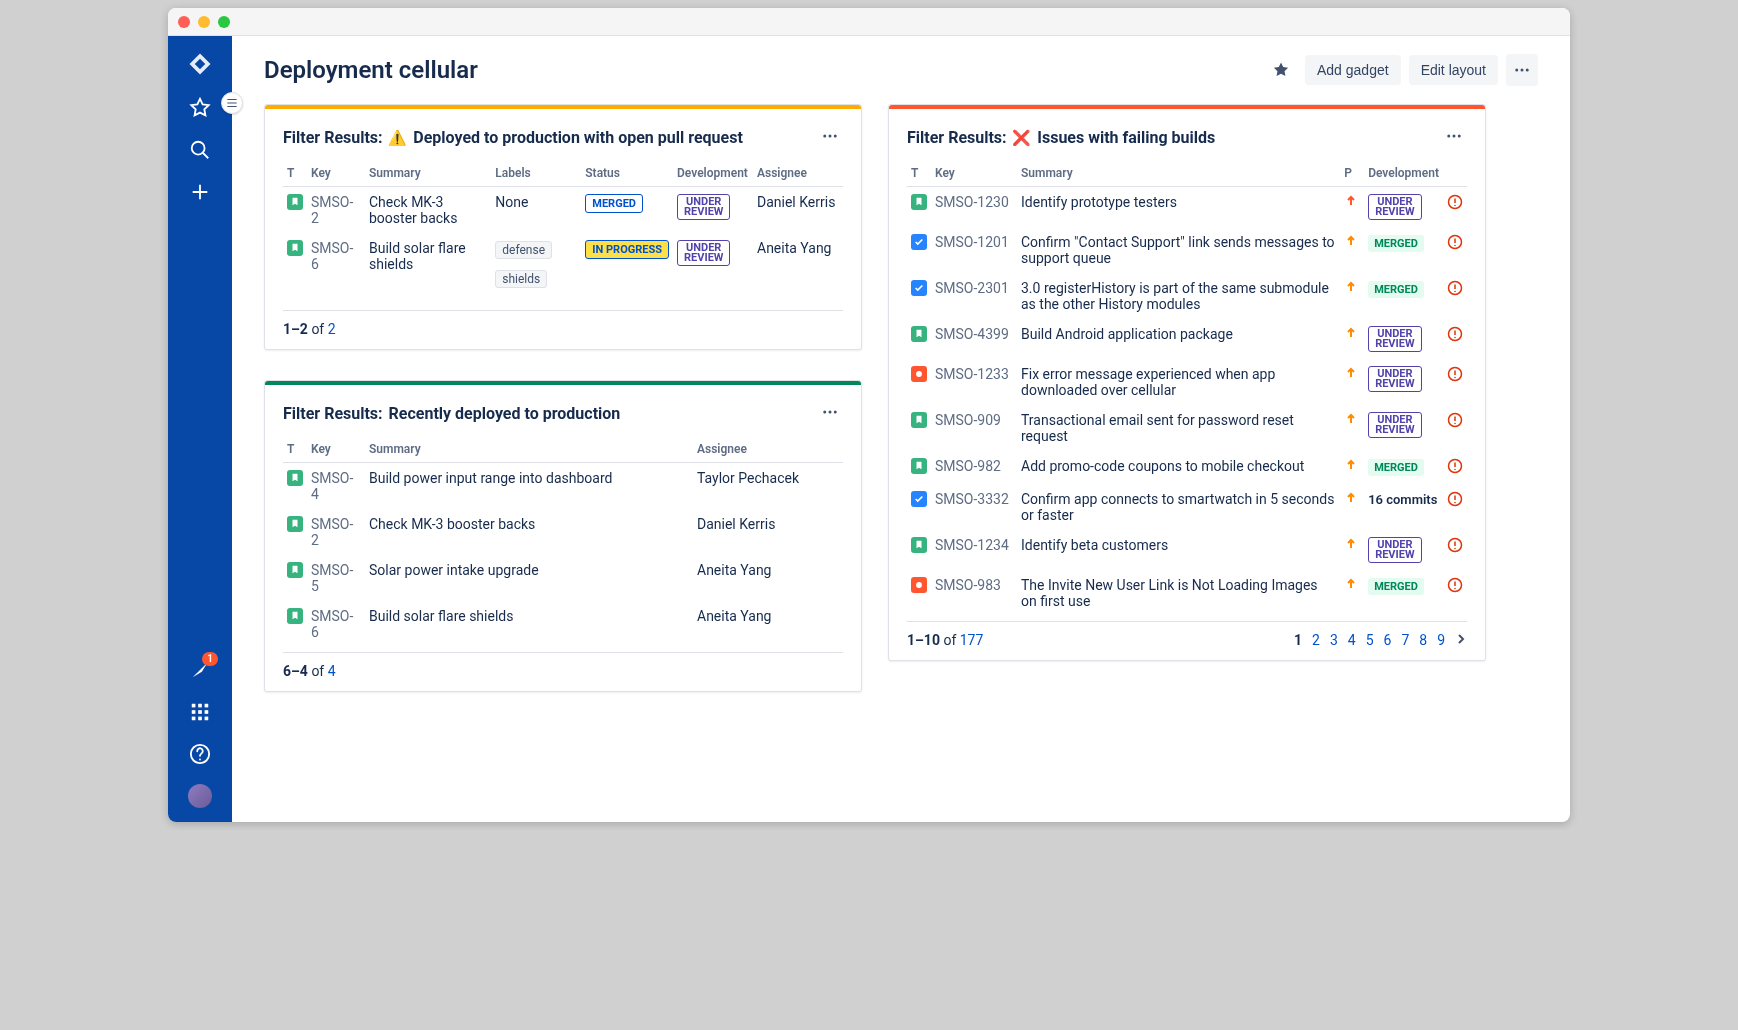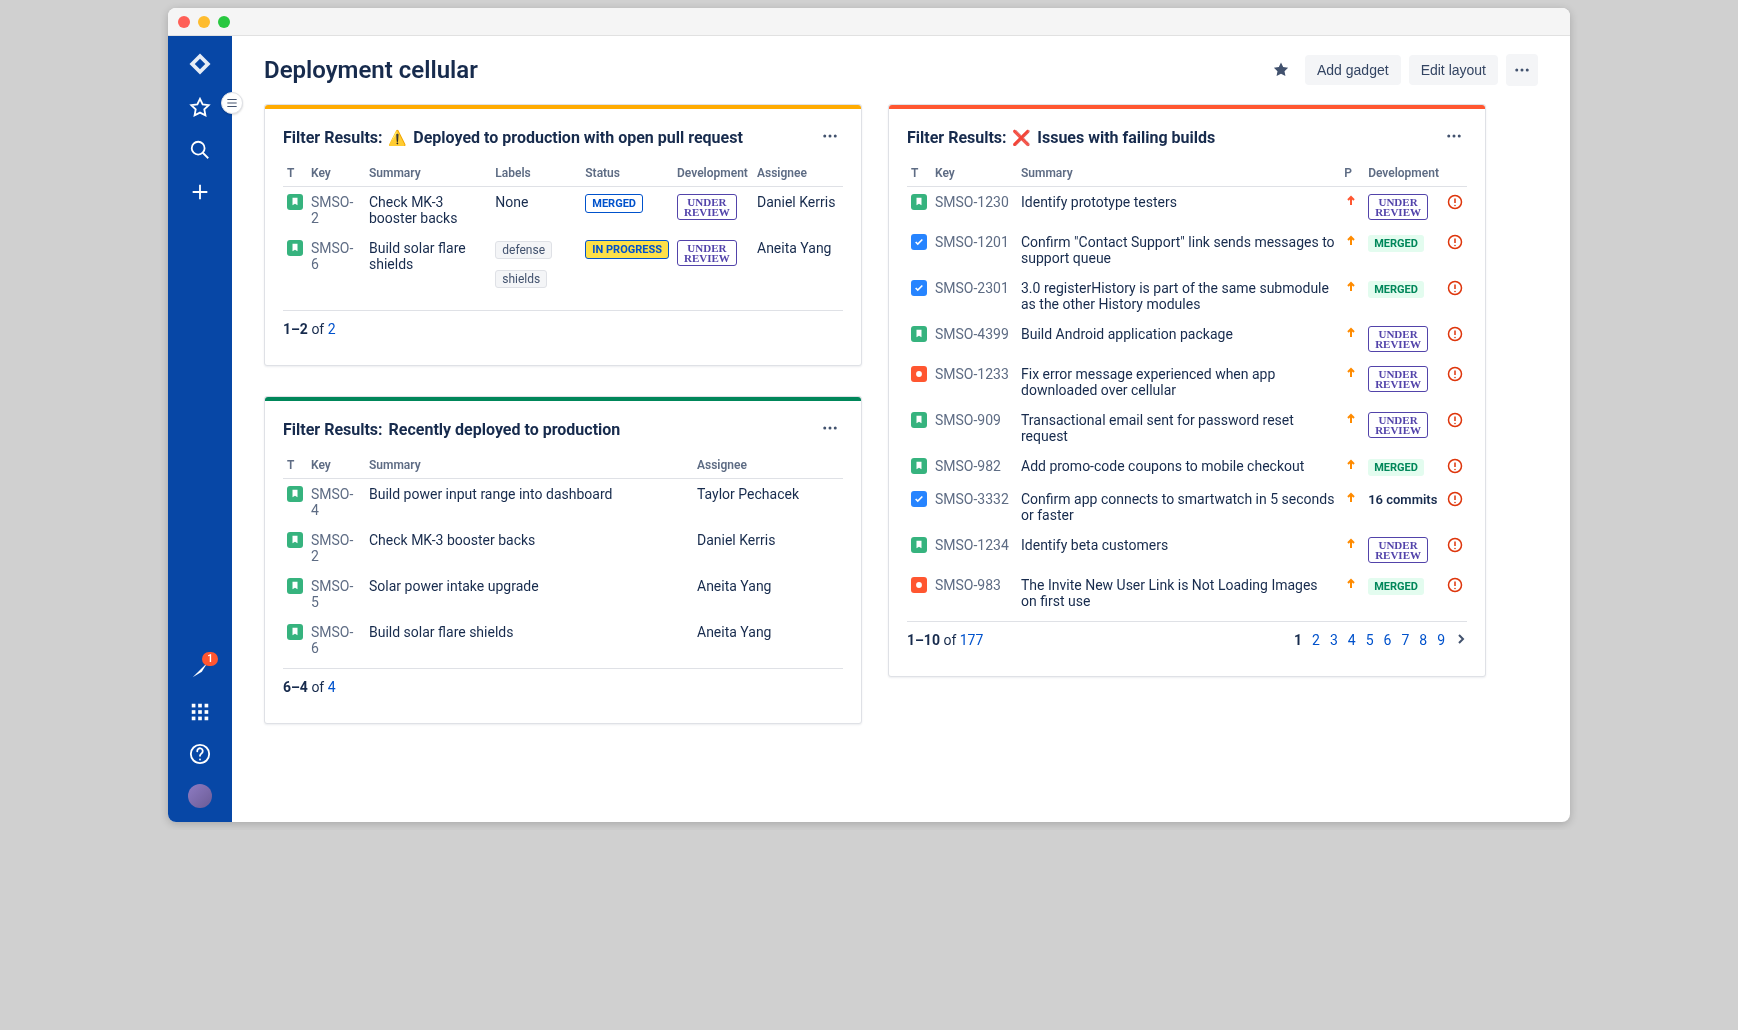--- a/index.html
+++ b/index.html
@@ -93,21 +93,21 @@
   }
   .left-col { display:flex; flex-direction:column; gap:30px; }
   .card {
     background:#fff; border:1px solid #dfe1e6; border-radius:3px;
     box-shadow:0 1px 2px rgba(9,30,66,0.08);
   }
   .card-top { height:4px; border-top-left-radius:3px; border-top-right-radius:3px; }
   .top-orange { background:#FFAB00; }
   .top-green { background:#00875A; }
   .top-red { background:#FF5630; }
-  .card-body { padding:14px 18px 28px; }
+  .card-body { padding:14px 18px 12px; }
   .card-title-row { display:flex; align-items:center; gap:6px; margin-bottom:8px; }
   .card-title { font-size:16px; font-weight:700; color:#172B4D; display:flex; align-items:center; gap:6px; }
   .card-title .prefix { }
   .card-title .emoji { font-size:15px; }
   .card-menu { margin-left:auto; cursor:pointer; padding:4px; }
   .card-menu svg { width:18px; height:18px; }
   table { width:100%; border-collapse:collapse; }
   thead th {
     text-align:left; font-size:12px; font-weight:600; color:#5e6c84;
     padding:6px 4px; border-bottom:1px solid #dfe1e6;
@@ -128,21 +128,21 @@
     display:inline-block; background:#f4f5f7; border:1px solid #dfe1e6;
     border-radius:3px; padding:1px 6px; font-size:12px; color:#42526e;
     margin:1px 2px 10px 0;
   }
   .lozenge {
     display:inline-block; font-size:11px; font-weight:700;
     border-radius:3px; padding:2px 6px; white-space:nowrap;
   }
   .status-testing { color:#0052CC; border:1px solid #0052CC; background:#fff; }
   .status-inprogress { color:#0052CC; border:1px solid #0052CC; background:#fde047; }
-  .dev-review { color:#5243AA; border:1px solid #5243AA; background:#fff; line-height:10px; text-align:center;font-family:Liberation Serif, serif; }
+  .dev-review { color:#5243AA; border:1px solid #5243AA; background:#fff; line-height:10px; text-align:center; }
   .dev-merged { color:#00875A; background:#E3FCEF; }
   .dev-commits { color:#172B4D; font-weight:600; font-size:13px; }
   .priority-icon { display:inline-flex; width:14px; height:14px; align-items:center; justify-content:center; }
   .priority-icon svg { width:12px; height:12px; }
   .warn-icon { display:inline-flex; width:16px; height:16px; align-items:center; justify-content:center; }
   .warn-icon svg { width:16px; height:16px; }
   .card-footer {
     padding-top:10px; font-size:14px; color:#172B4D;
     display:flex; align-items:flex-start;
   }

